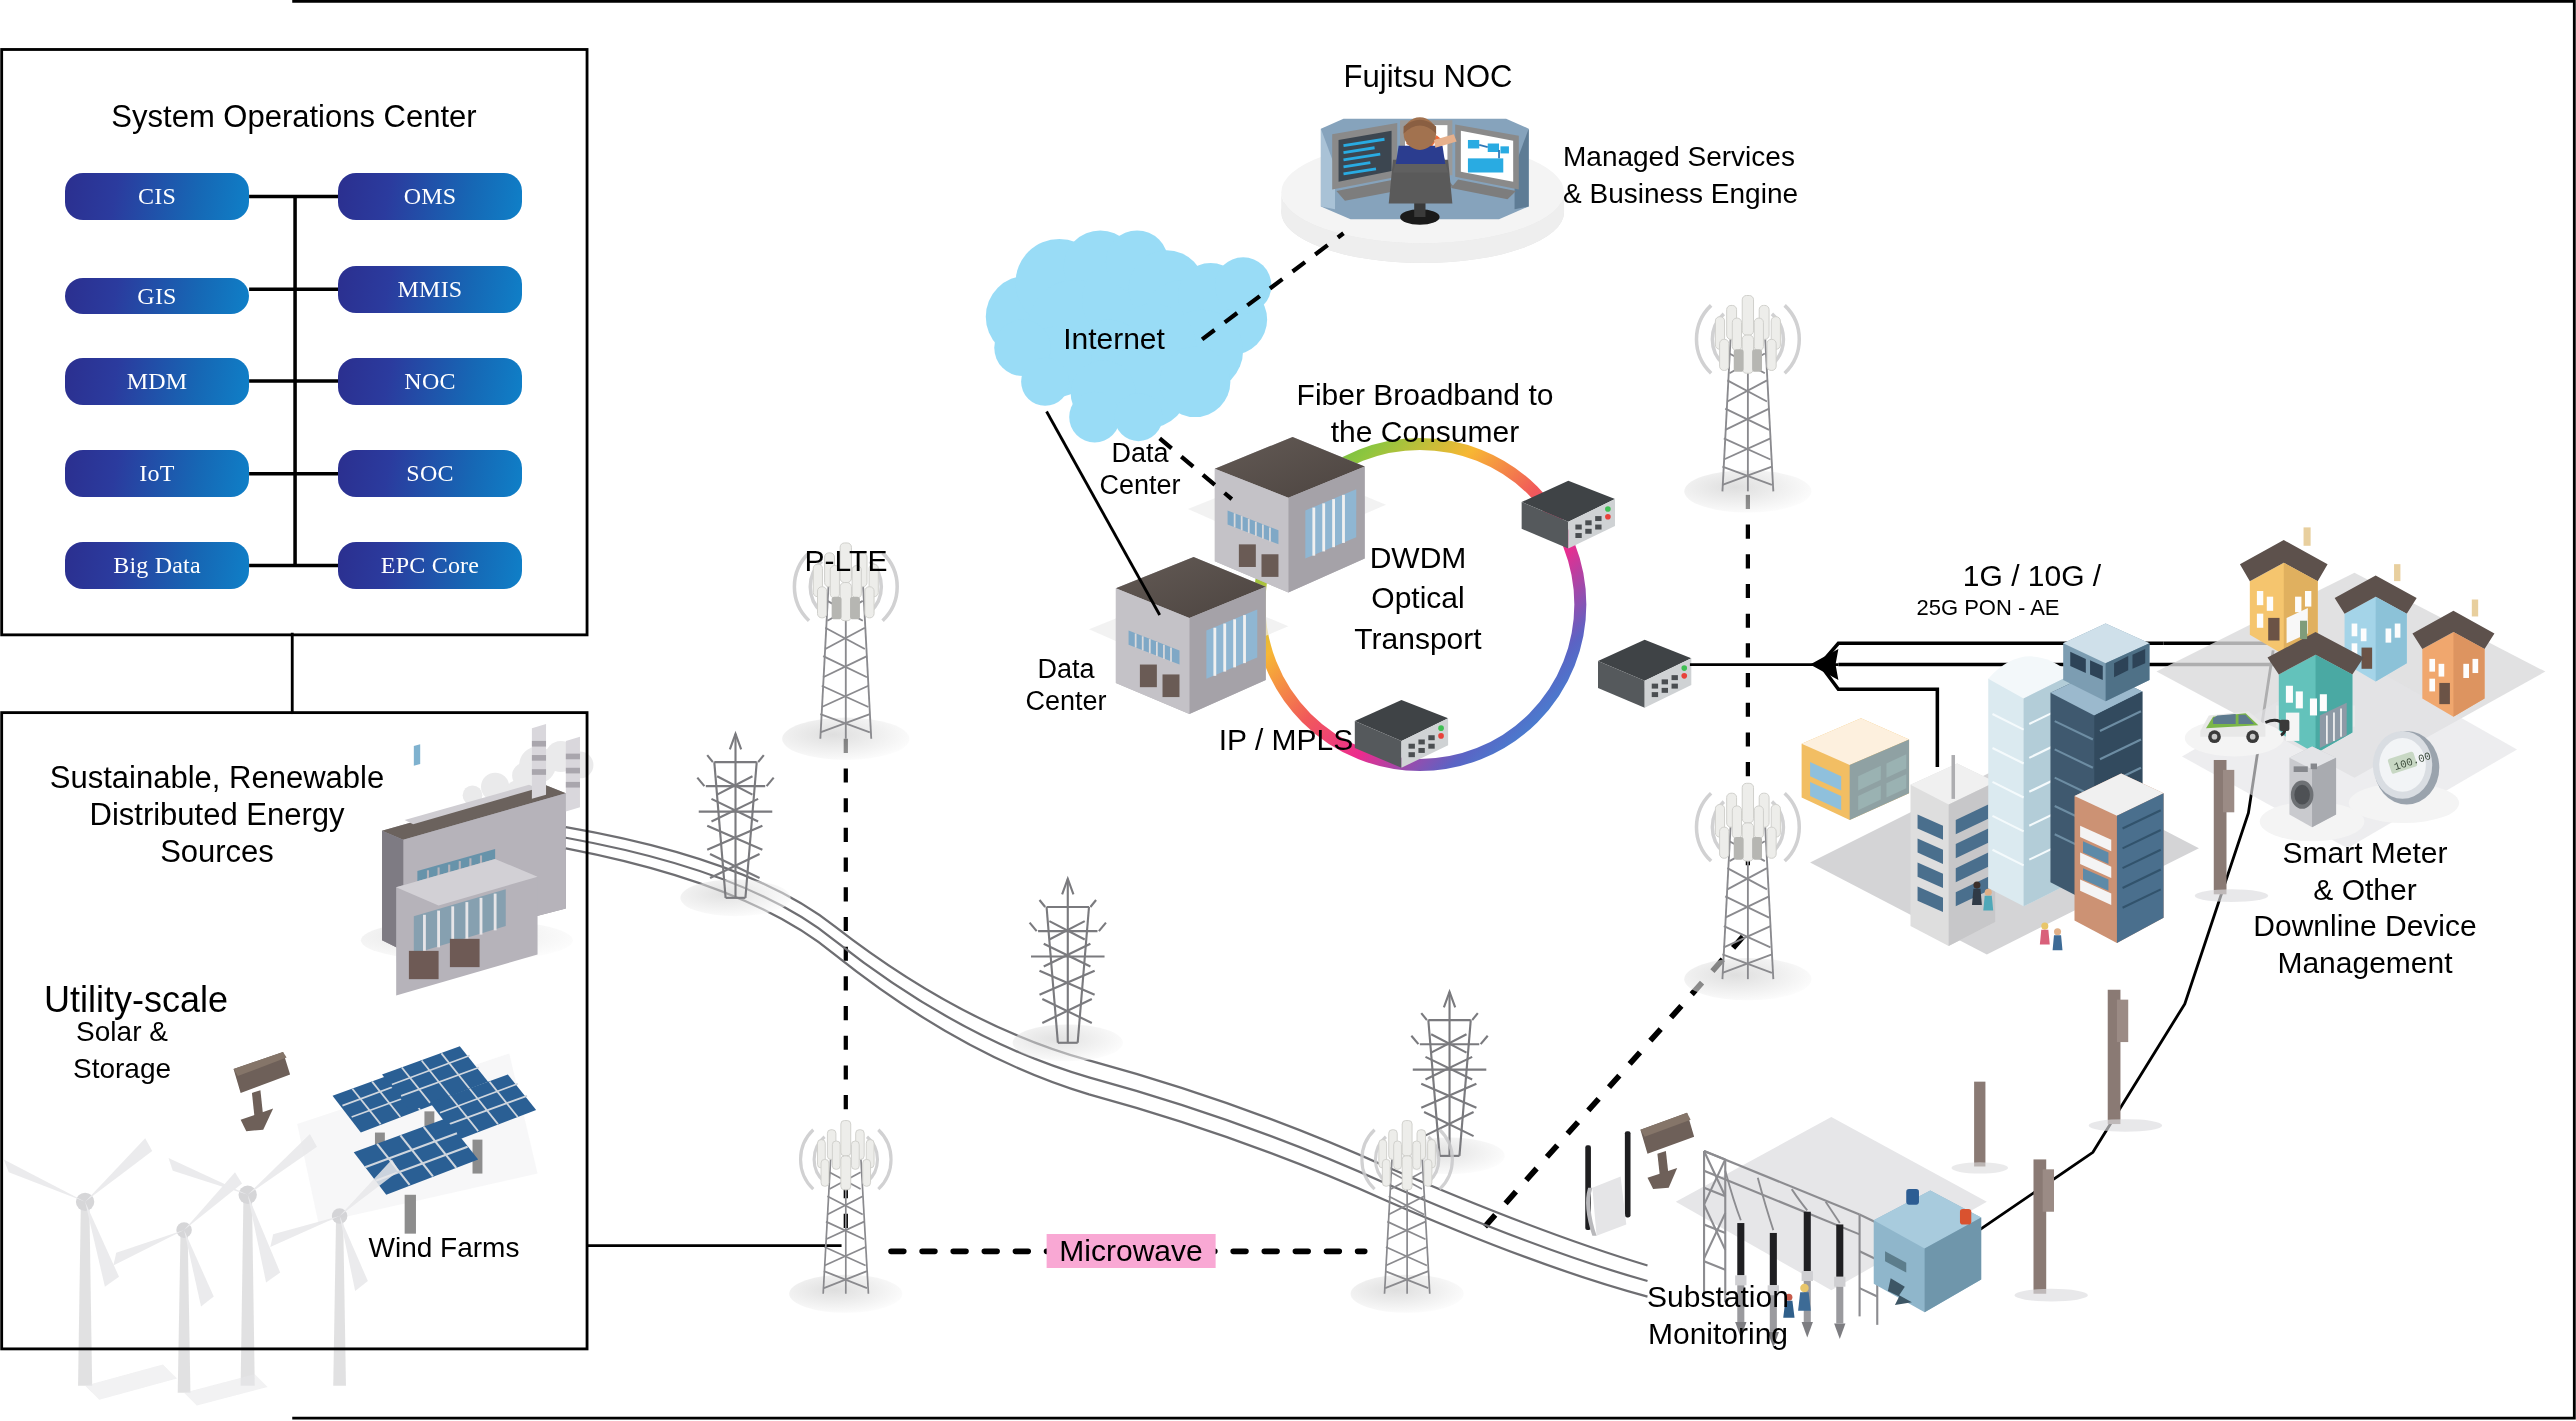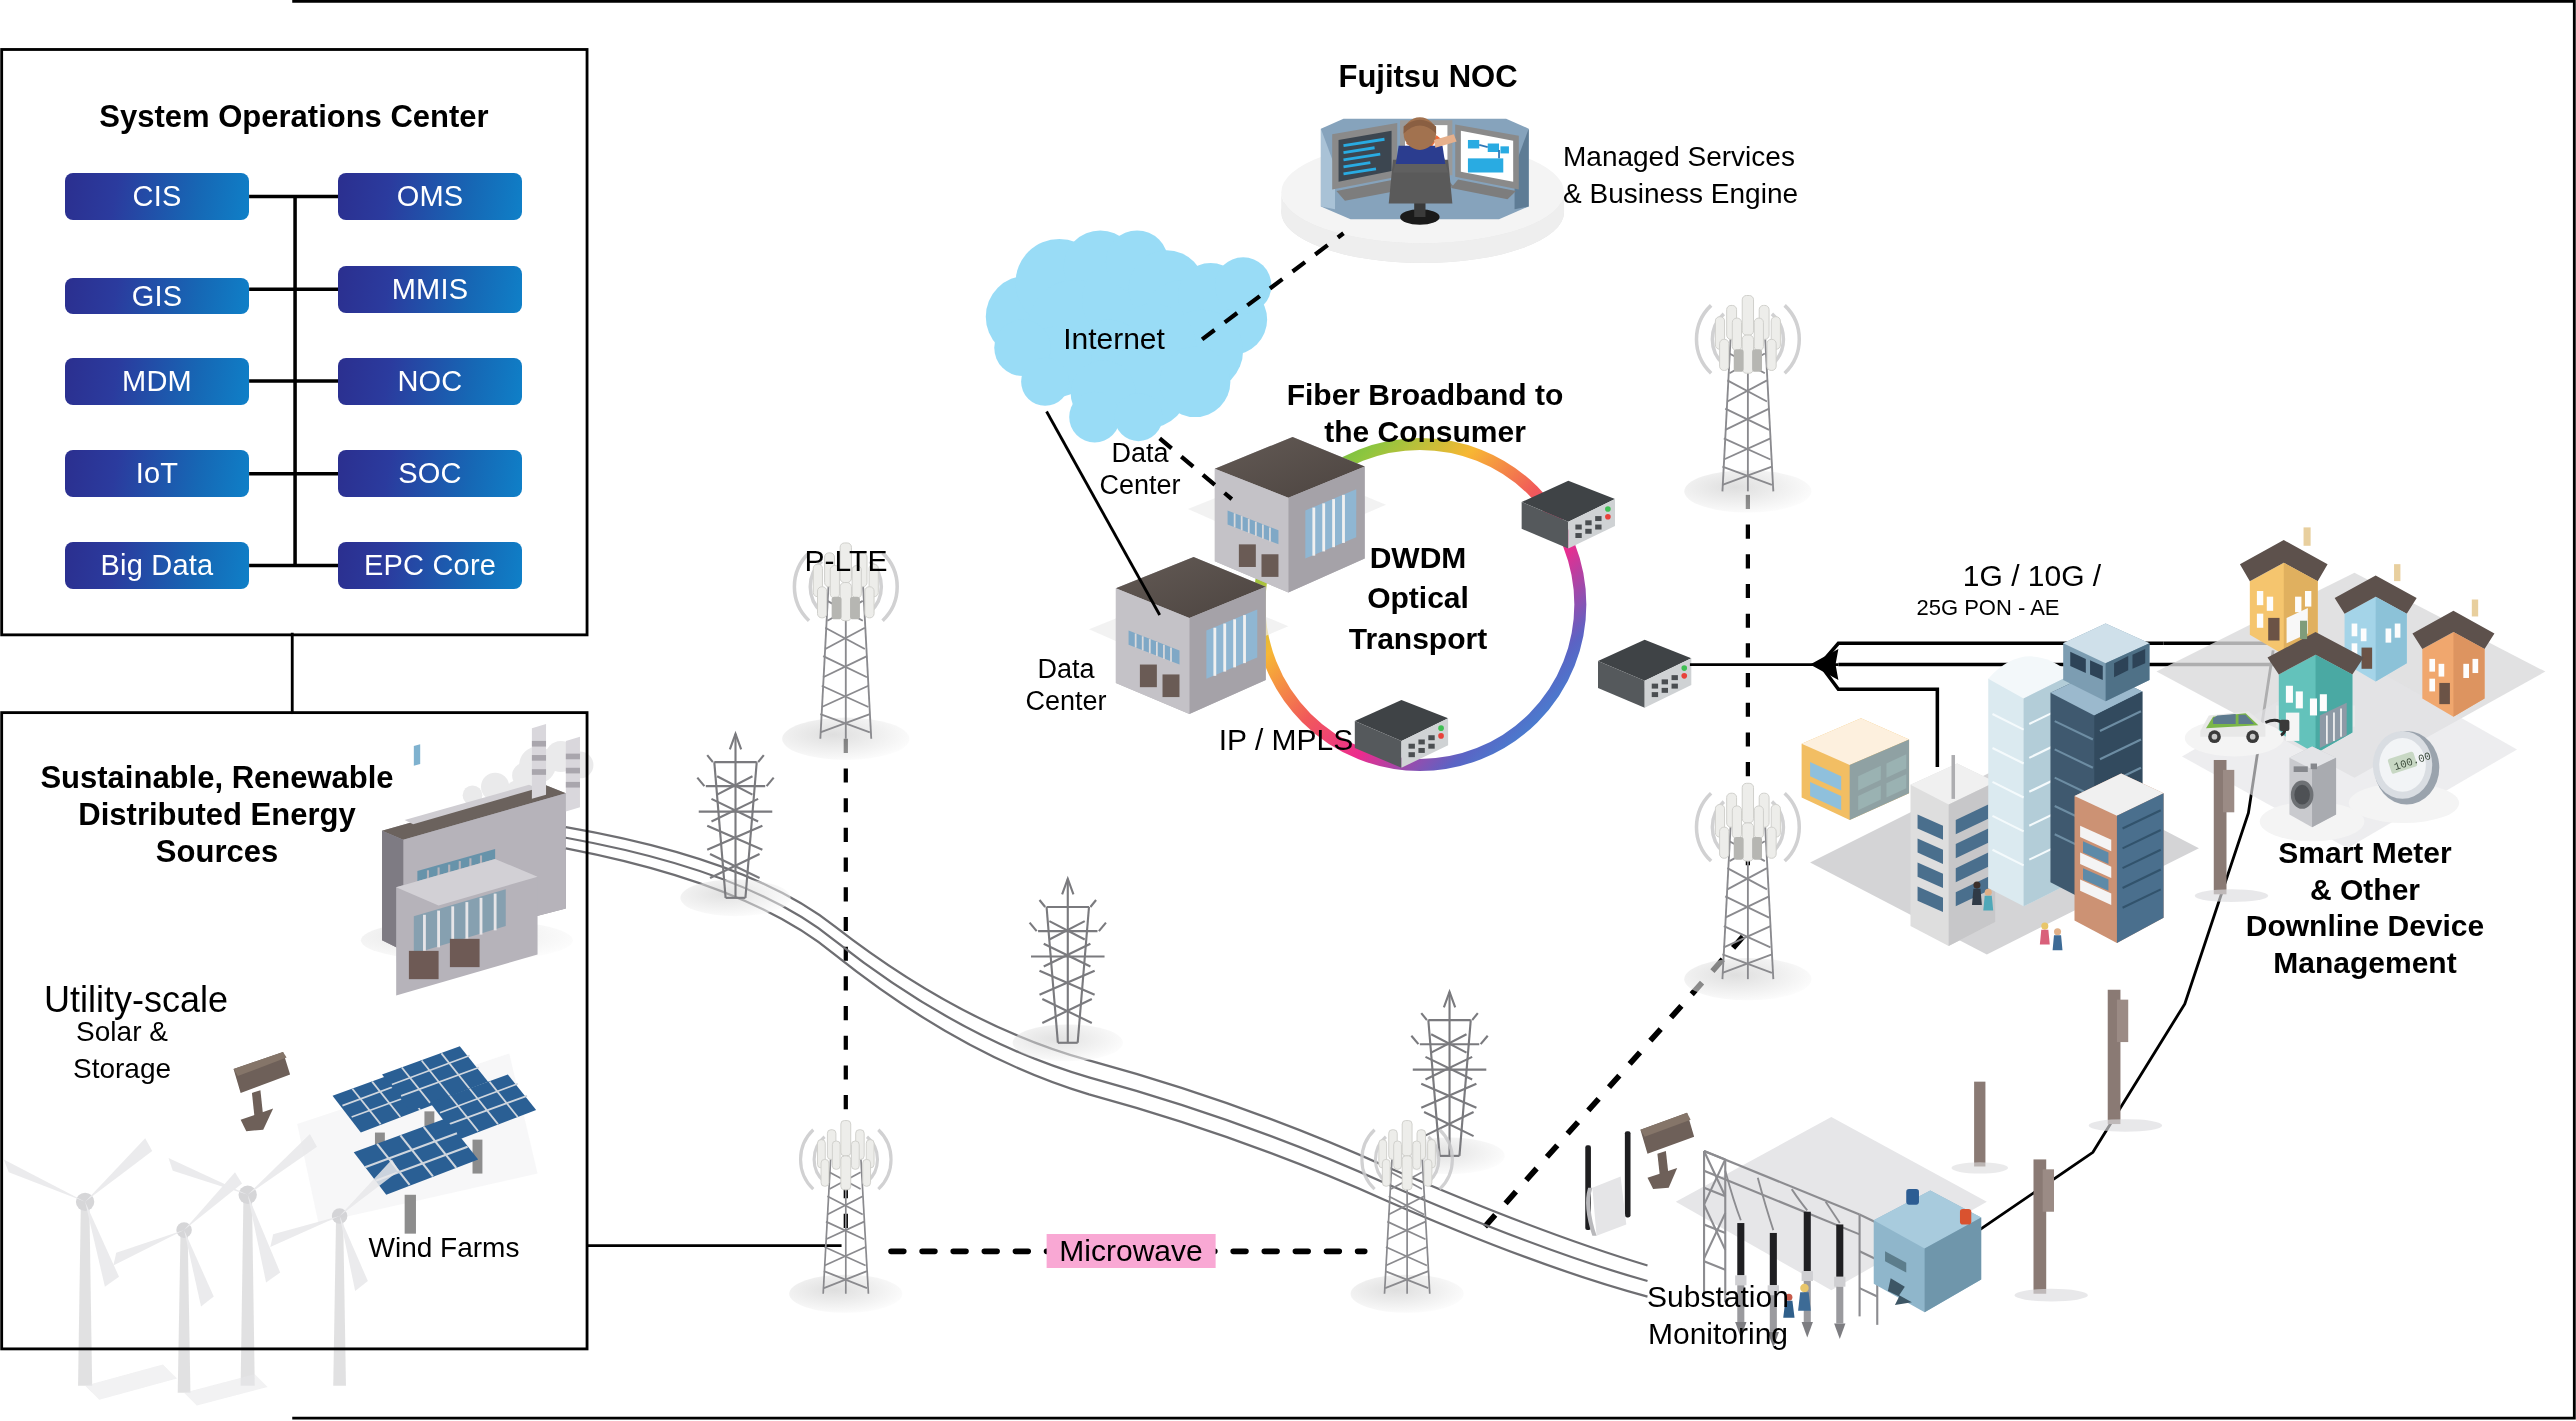--- a/index.html
+++ b/index.html
@@ -1,26 +1,26 @@
 <!DOCTYPE html>
 <html style="font-size:11.3px"><head>
 <meta charset="utf-8">
 <style>
   html,body{margin:0;padding:0;background:#fff;}
   body{width:2576px;height:1421px;position:relative;overflow:hidden;
        font-family:"Liberation Sans", sans-serif; color:#000;}
   #stage{position:absolute;left:0;top:0;width:2576px;height:1421px;}
   svg.layer{position:absolute;left:0;top:0;width:2576px;height:1421px;overflow:visible;}
   .lbl{position:absolute;white-space:pre;line-height:1.14;}
-  .bold{font-weight:bold;}
+  .bold{font-weight:normal;}
   .ctr{text-align:center;transform:translateX(-50%);}
-  .soc-box{position:absolute;border-radius:8px;
+  .soc-box{position:absolute;border-radius:18px;
       background:linear-gradient(100deg,#2b2f8f 0%,#2b3b9e 28%,#1668b5 72%,#0f80c8 100%);
       color:#fff;display:flex;align-items:center;justify-content:center;
-      font-size:29px;letter-spacing:0.2px;}
+      font-size:24px;letter-spacing:0.2px;font-family:Liberation Serif, serif;}
 </style>
 </head>
 <body>
 
 <div id="stage">
 
 <svg class="layer" viewBox="0 0 3643 2010">
   <defs>
     <linearGradient id="gShadow" x1="0" y1="0" x2="1" y2="0">
       <stop offset="0" stop-color="#b9b9b9" stop-opacity=".85"></stop>

